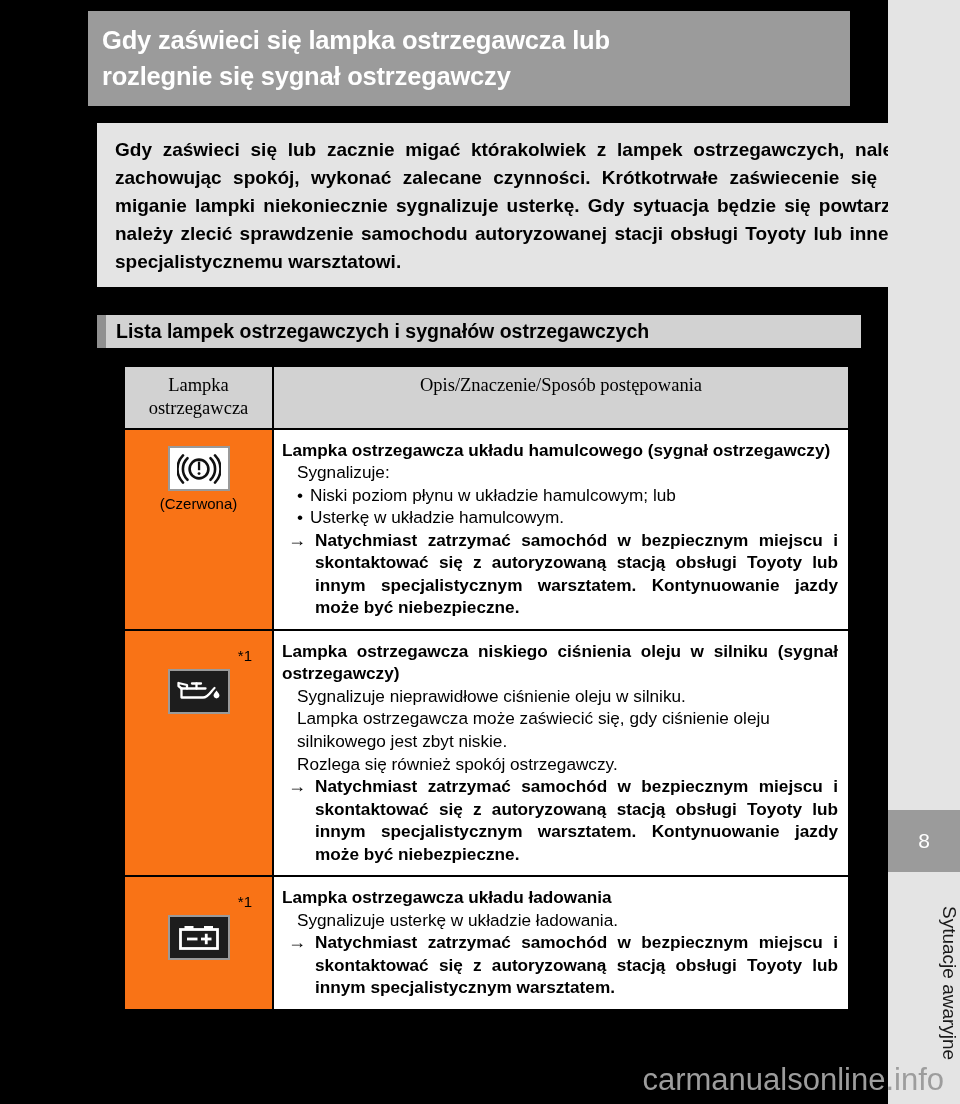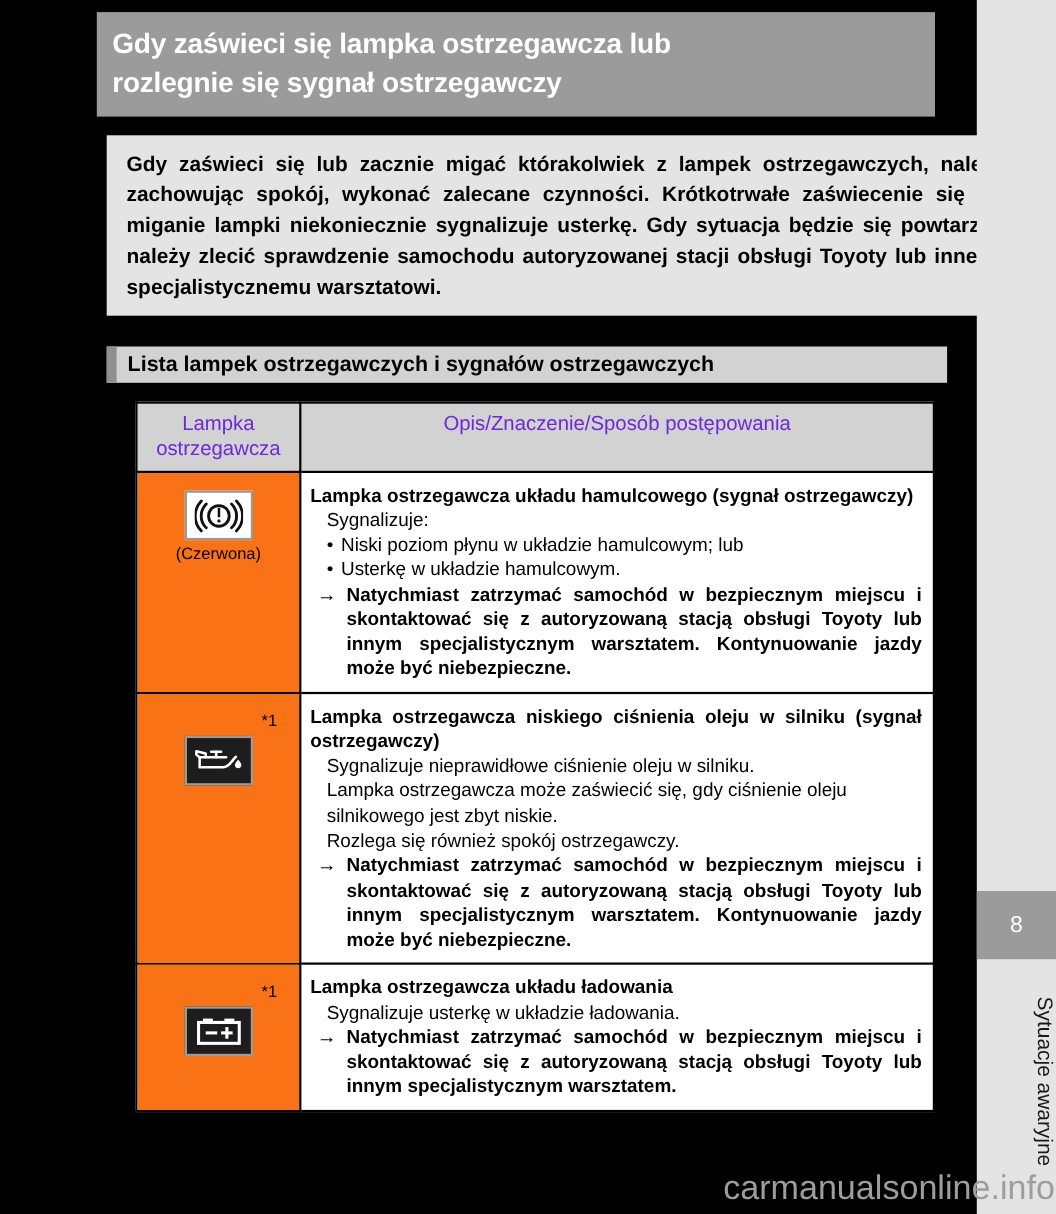--- a/index.html
+++ b/index.html
@@ -98,24 +98,25 @@
   }
   .warn-table th, .warn-table td {
     border: 2px solid #000000;
     vertical-align: top;
     padding: 0;
   }
   .warn-table thead th {
     background: #d2d2d2;
     font-weight: normal;
     font-size: 18.5px;
-    color: #6d28d9;
+    color: #000000;
     text-align: center;
     padding: 7px 4px 8px 4px;
     line-height: 1.22;
+    font-family: Liberation Serif, serif;
   }
   .col-lamp { width: 139px; }
 
   td.icon-cell {
     text-align: center;
     background: #f97316;
     position: relative;
     padding: 0;
   }
   .icon-wrap {
@@ -247,21 +248,21 @@
   
   .watermark {
     position: absolute;
     left: 0;
     bottom: 0;
     width: 960px;
     height: 48px;
     display: flex;
     align-items: center;
     justify-content: flex-end;
-    padding-right: 1px;
+    padding-right: 16px;
     box-sizing: border-box;
     font-size: 31px;
     color: #9d9d9d;
     letter-spacing: 0px;
     pointer-events: none;
     margin-top: 44px;
   }
 </style>
 </head>
 <body>

